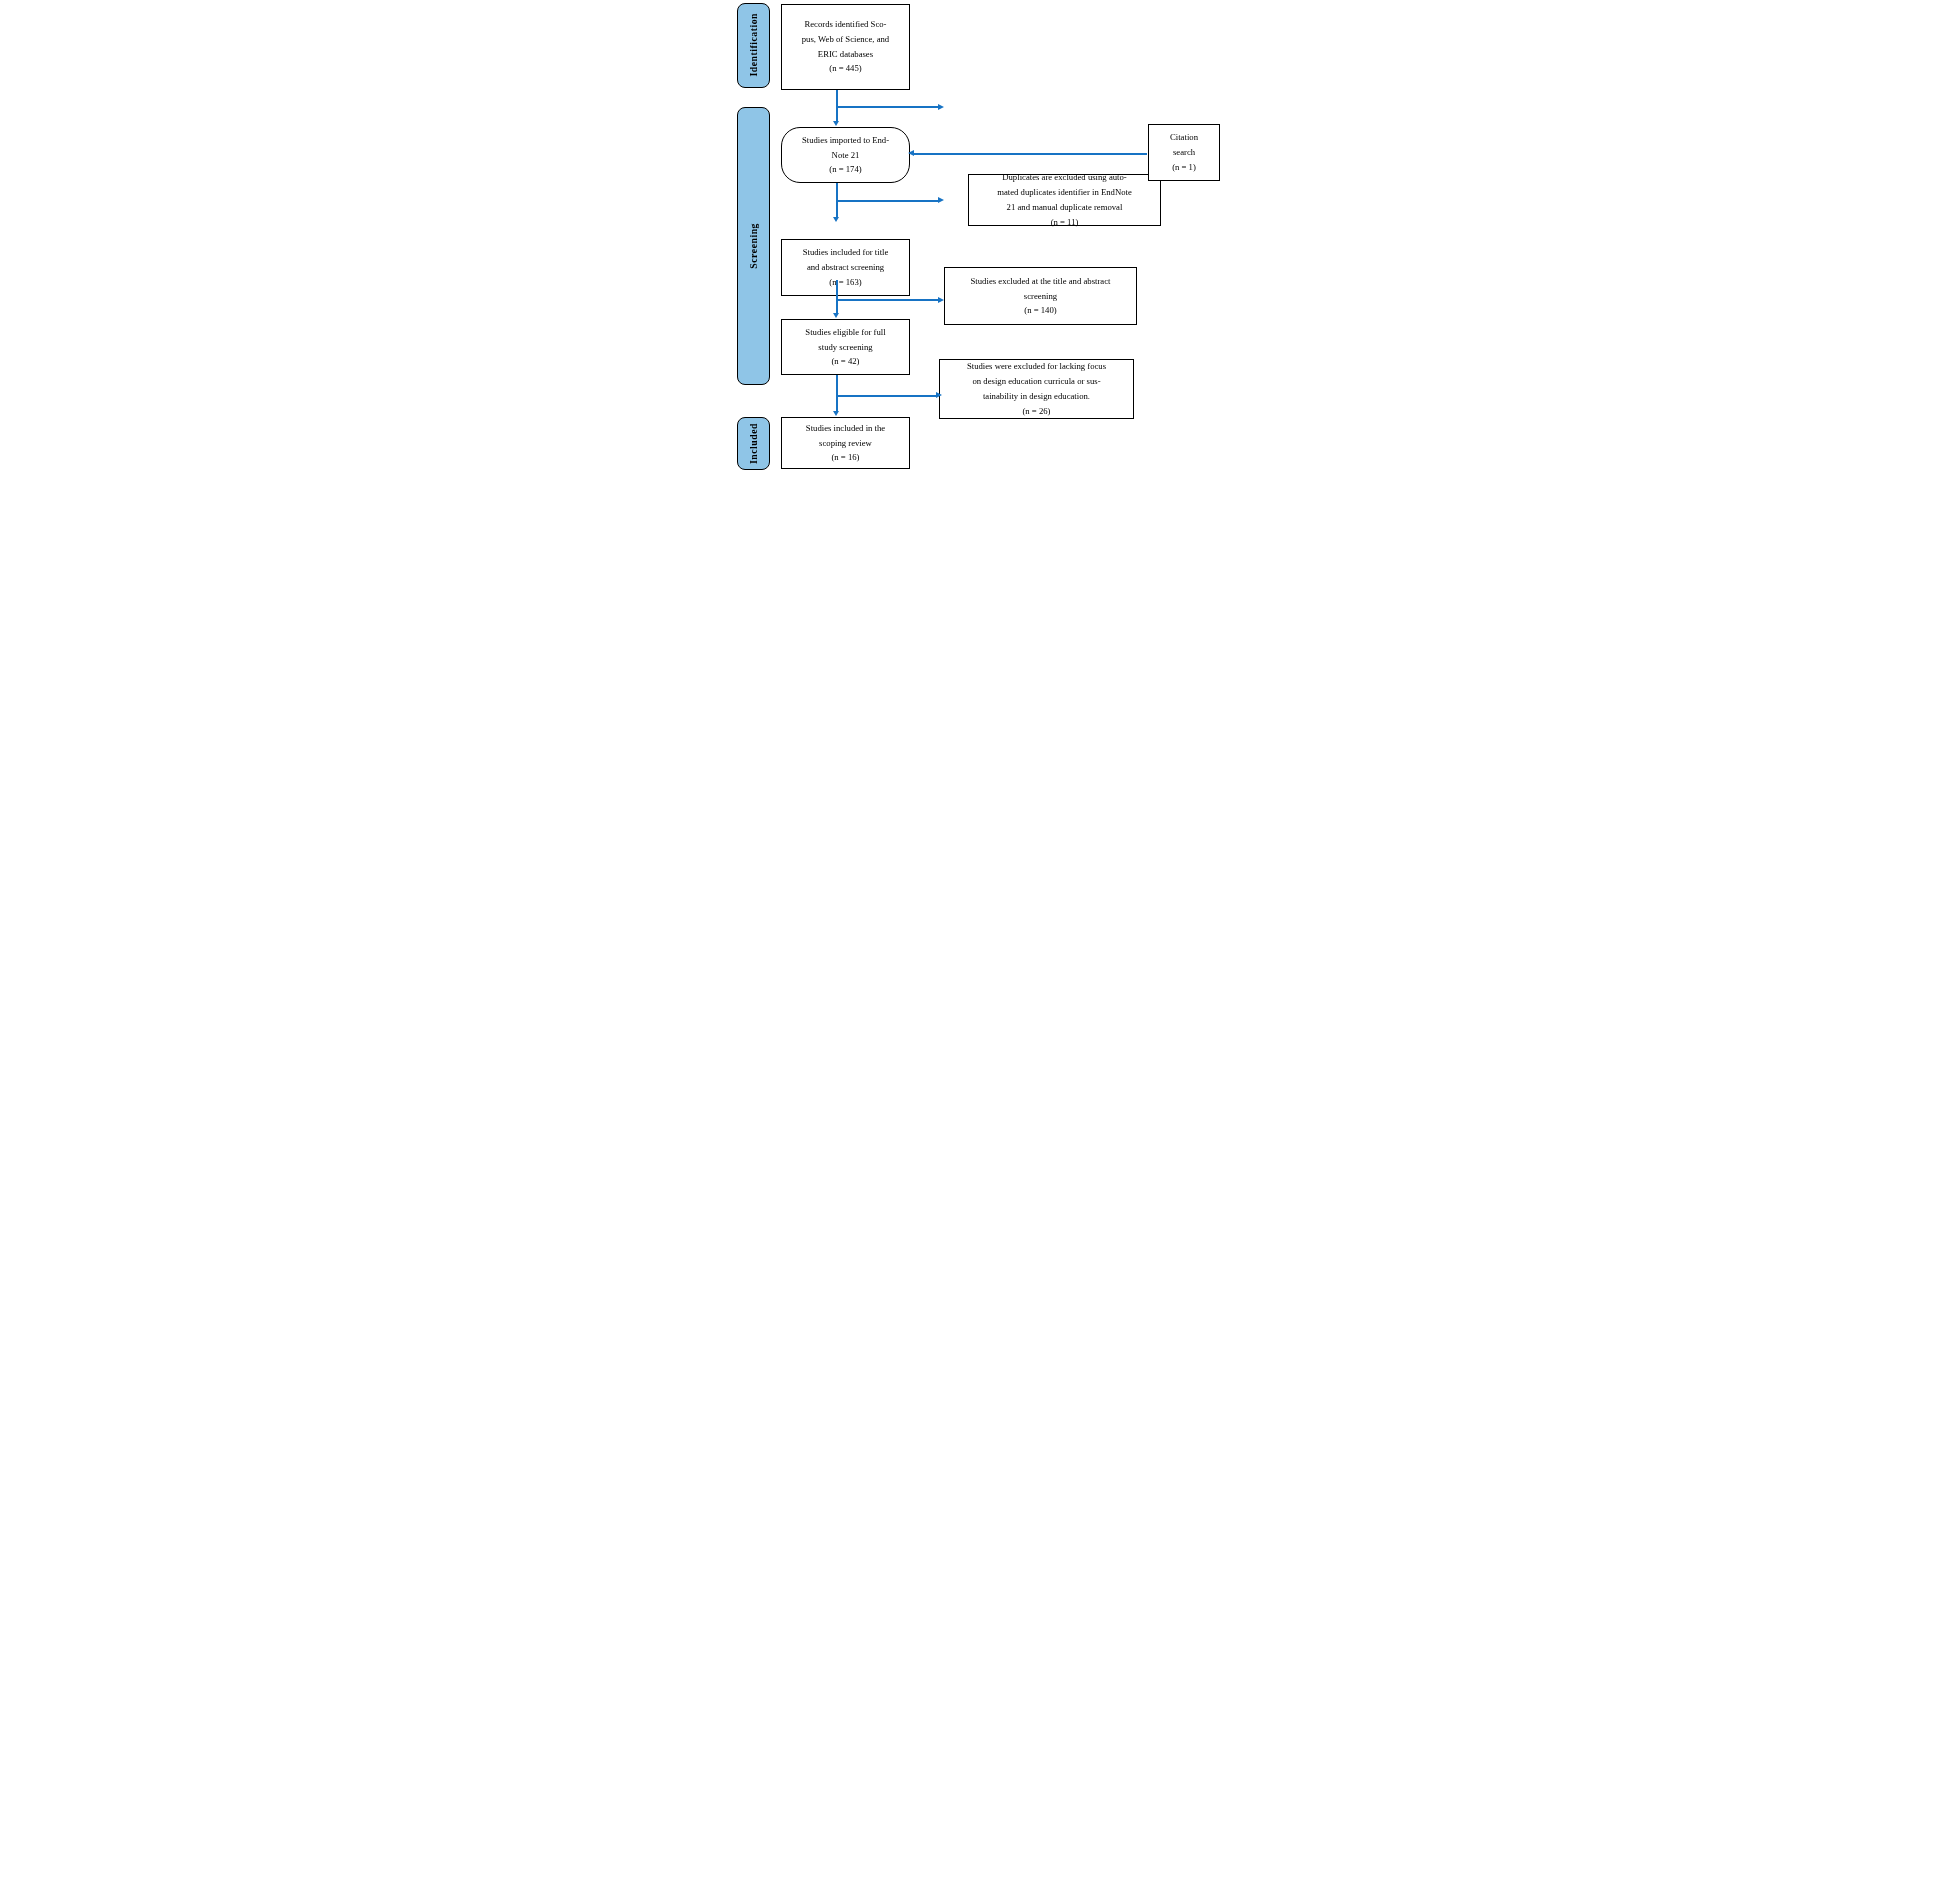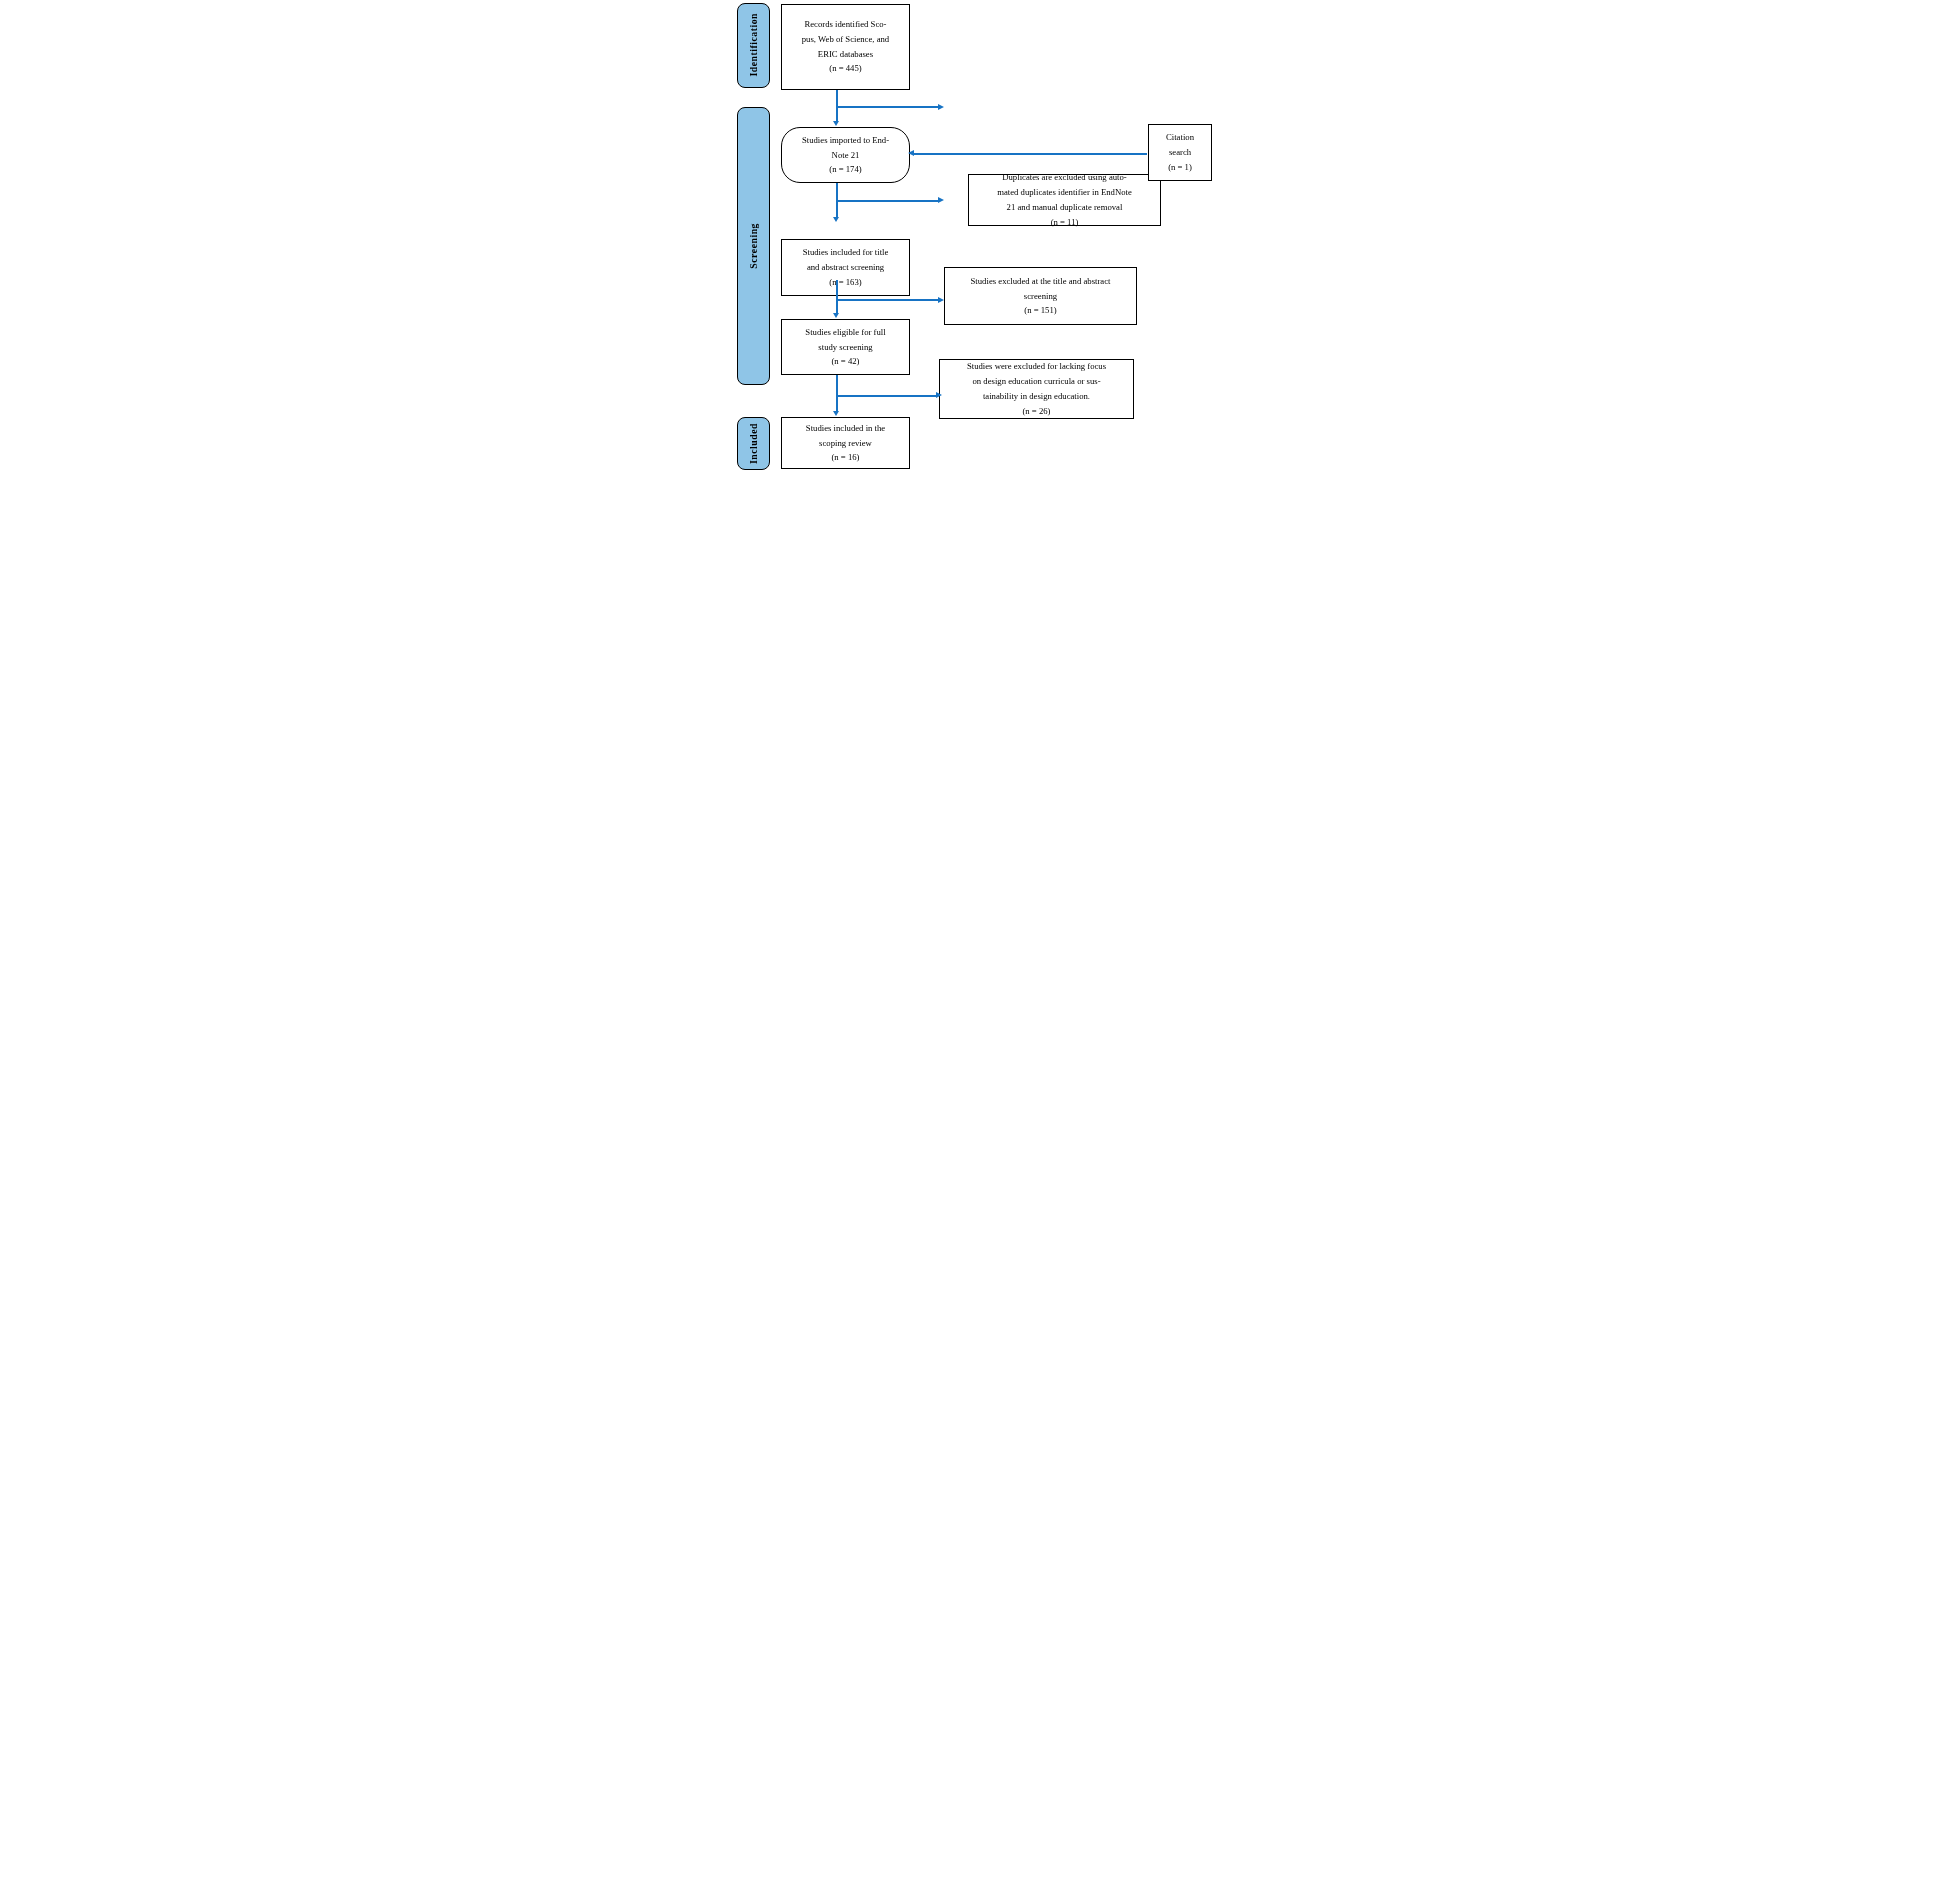--- a/index.html
+++ b/index.html
@@ -37,21 +37,21 @@
   #box-imported       {left:48px;top:127px;width:129px;height:56px;border-radius:19px;}
   #box-title-abstract {left:48px;top:223px;width:129px;height:57px;margin-top:16px;}
   #box-full-study     {left:48px;top:319px;width:129px;height:56px;}
   #box-included       {left:48px;top:417px;width:129px;height:52px;}
   
   #box-filtered       {left:211px;top:59px;width:193px;height:77px;}
   #box-duplicates     {left:199px;top:174px;width:193px;height:52px;margin-left:36px;}
   #box-ta-excluded    {left:211px;top:267px;width:193px;height:58px;}
   #box-lacking        {left:206px;top:359px;width:195px;height:60px;}
   
-  #box-citation       {left:415px;top:124px;width:64px;height:57px;}
+  #box-citation       {left:415px;top:124px;width:72px;height:57px;}
   
   .stage-tab{
     position:absolute;
     box-sizing:border-box;
     border:1.4px solid #000;
     border-radius:8px;
     background:var(--stage-fill);
     display:flex;align-items:center;justify-content:center;
   }
   .stage-tab .vtxt{
@@ -117,21 +117,21 @@
 
   <div class="fbox" id="box-duplicates">
     <div class="txt">Duplicates are excluded using auto-
 mated duplicates identifier in EndNote
 21 and manual duplicate removal
 (n = 11)</div>
   </div>
   <div class="fbox" id="box-ta-excluded">
     <div class="txt">Studies excluded at the title and abstract
 screening
-(n = 151)</div>
+(n = 140)</div>
   </div>
   <div class="fbox" id="box-lacking">
     <div class="txt">Studies were excluded for lacking focus
 on design education curricula or sus-
 tainability in design education.
 (n = 26)</div>
   </div>
 
   <div class="fbox" id="box-citation">
     <div class="txt">Citation

